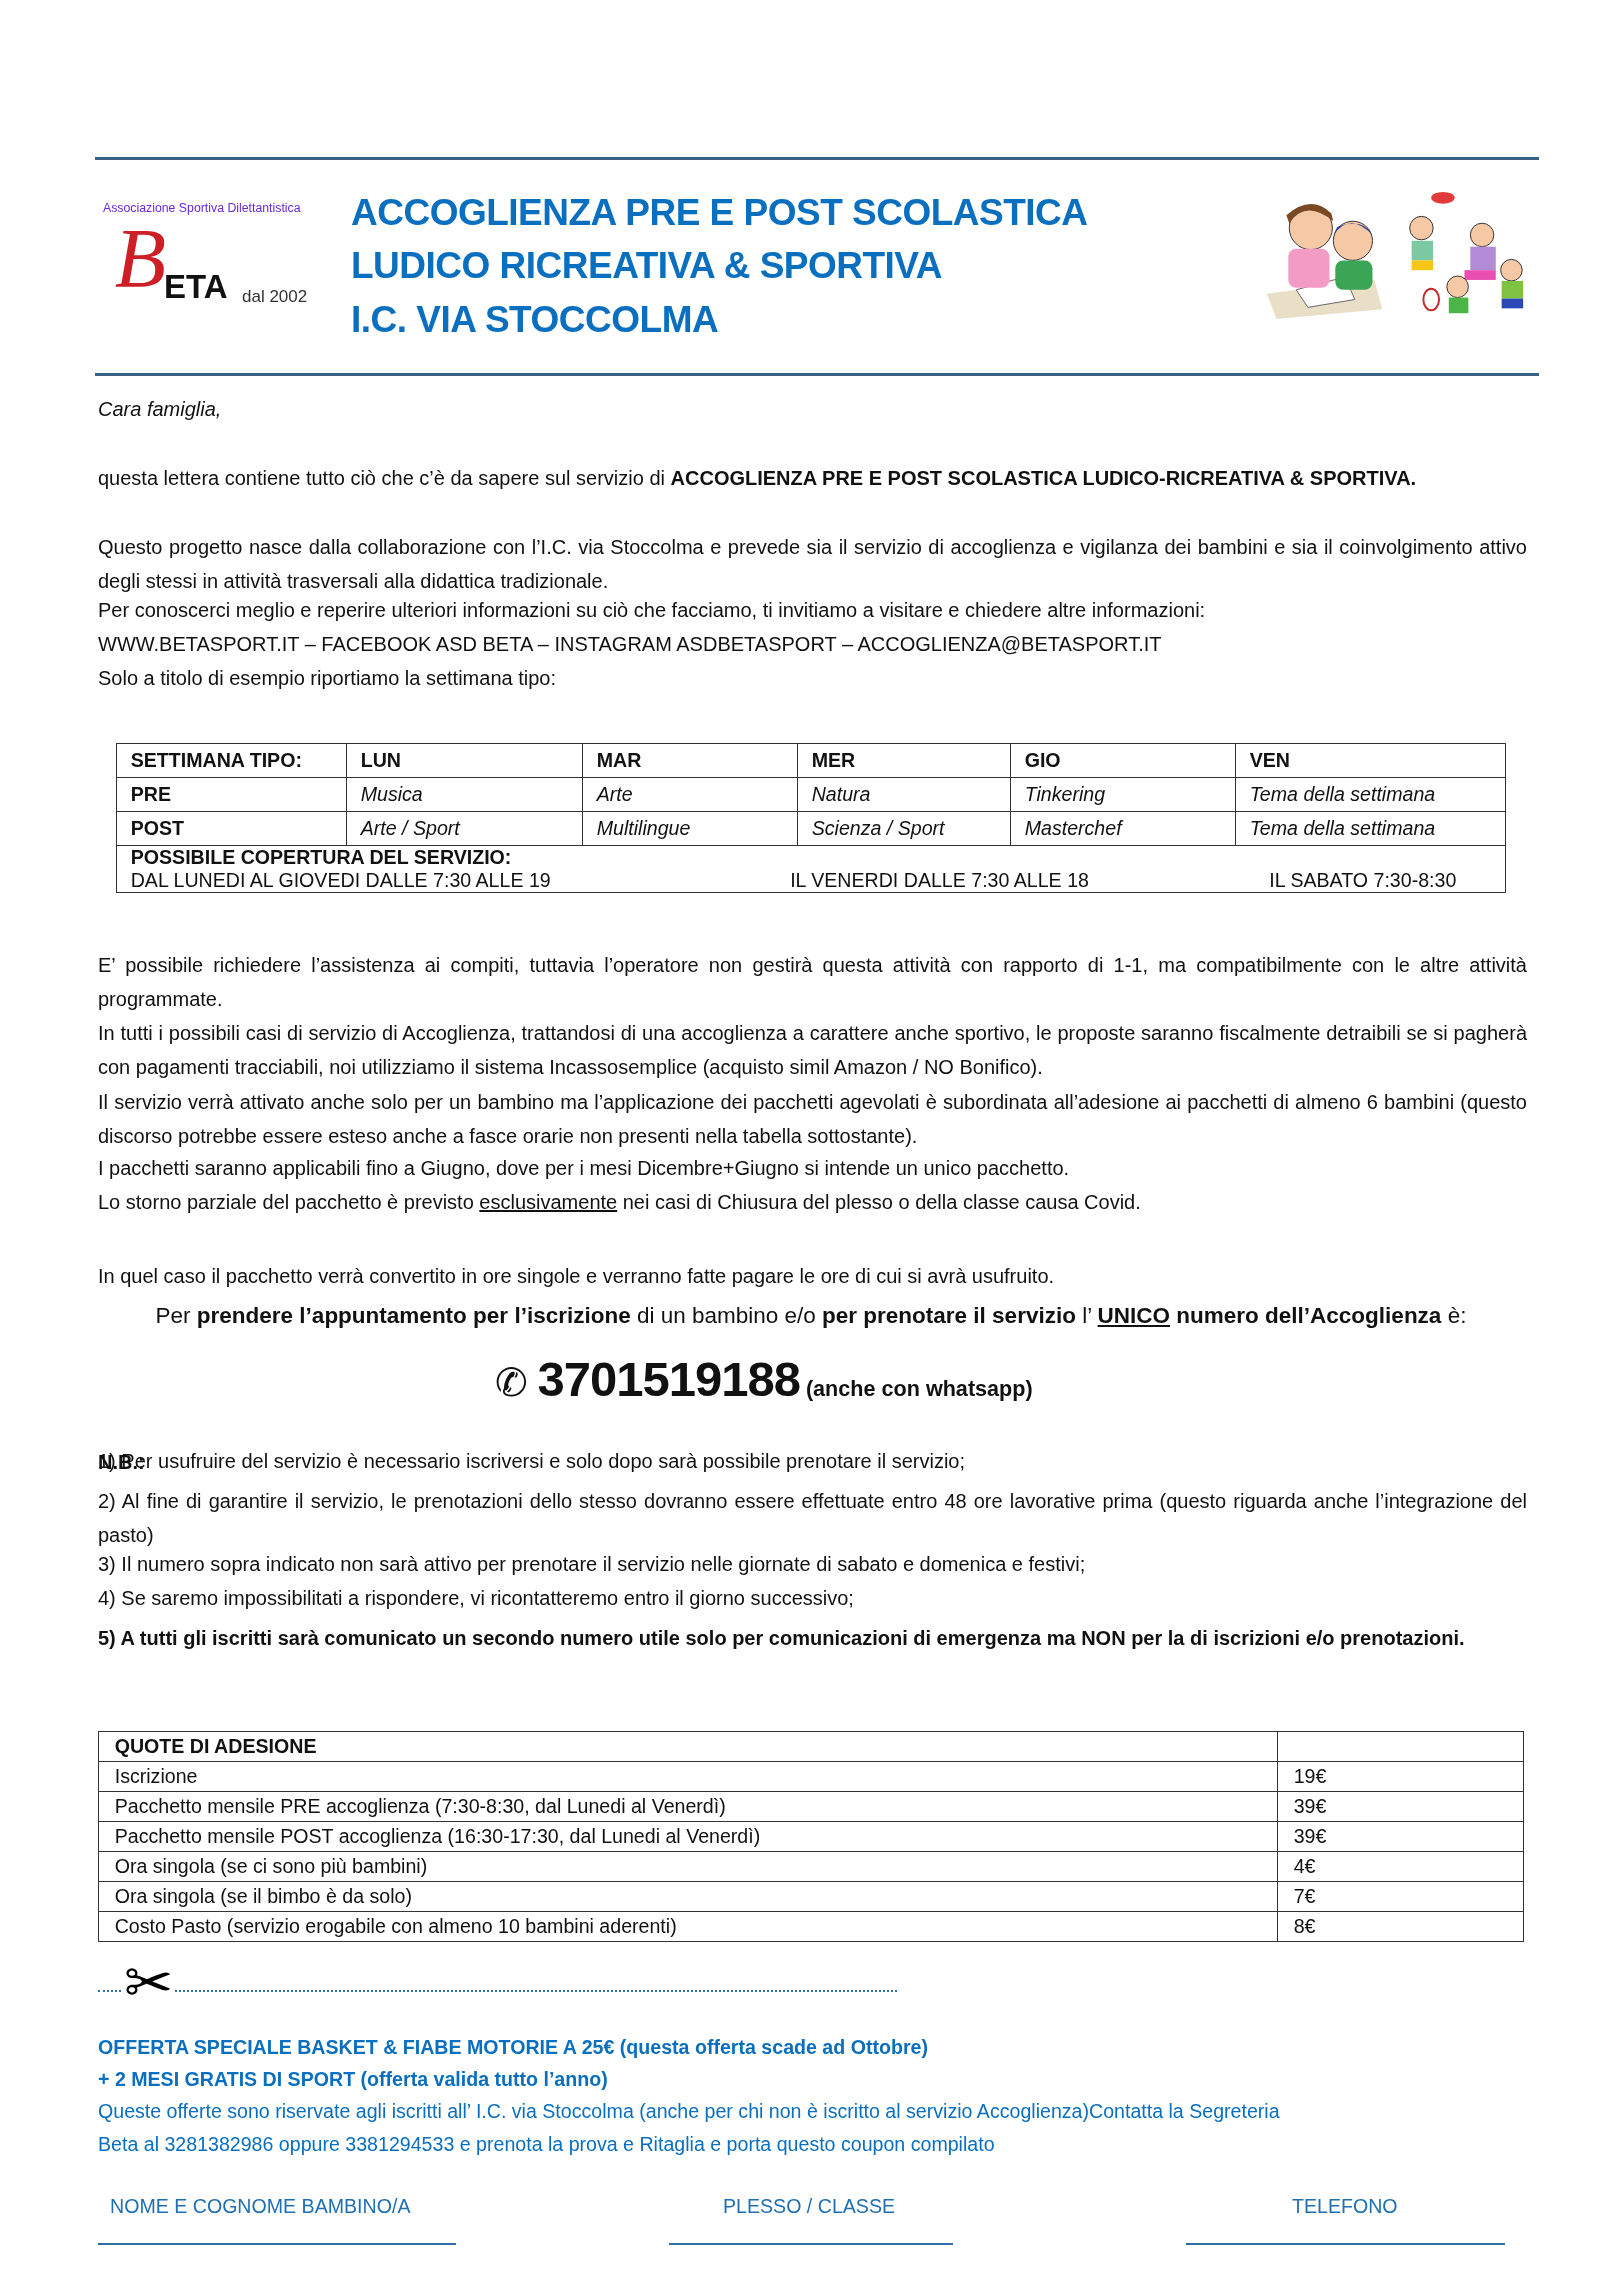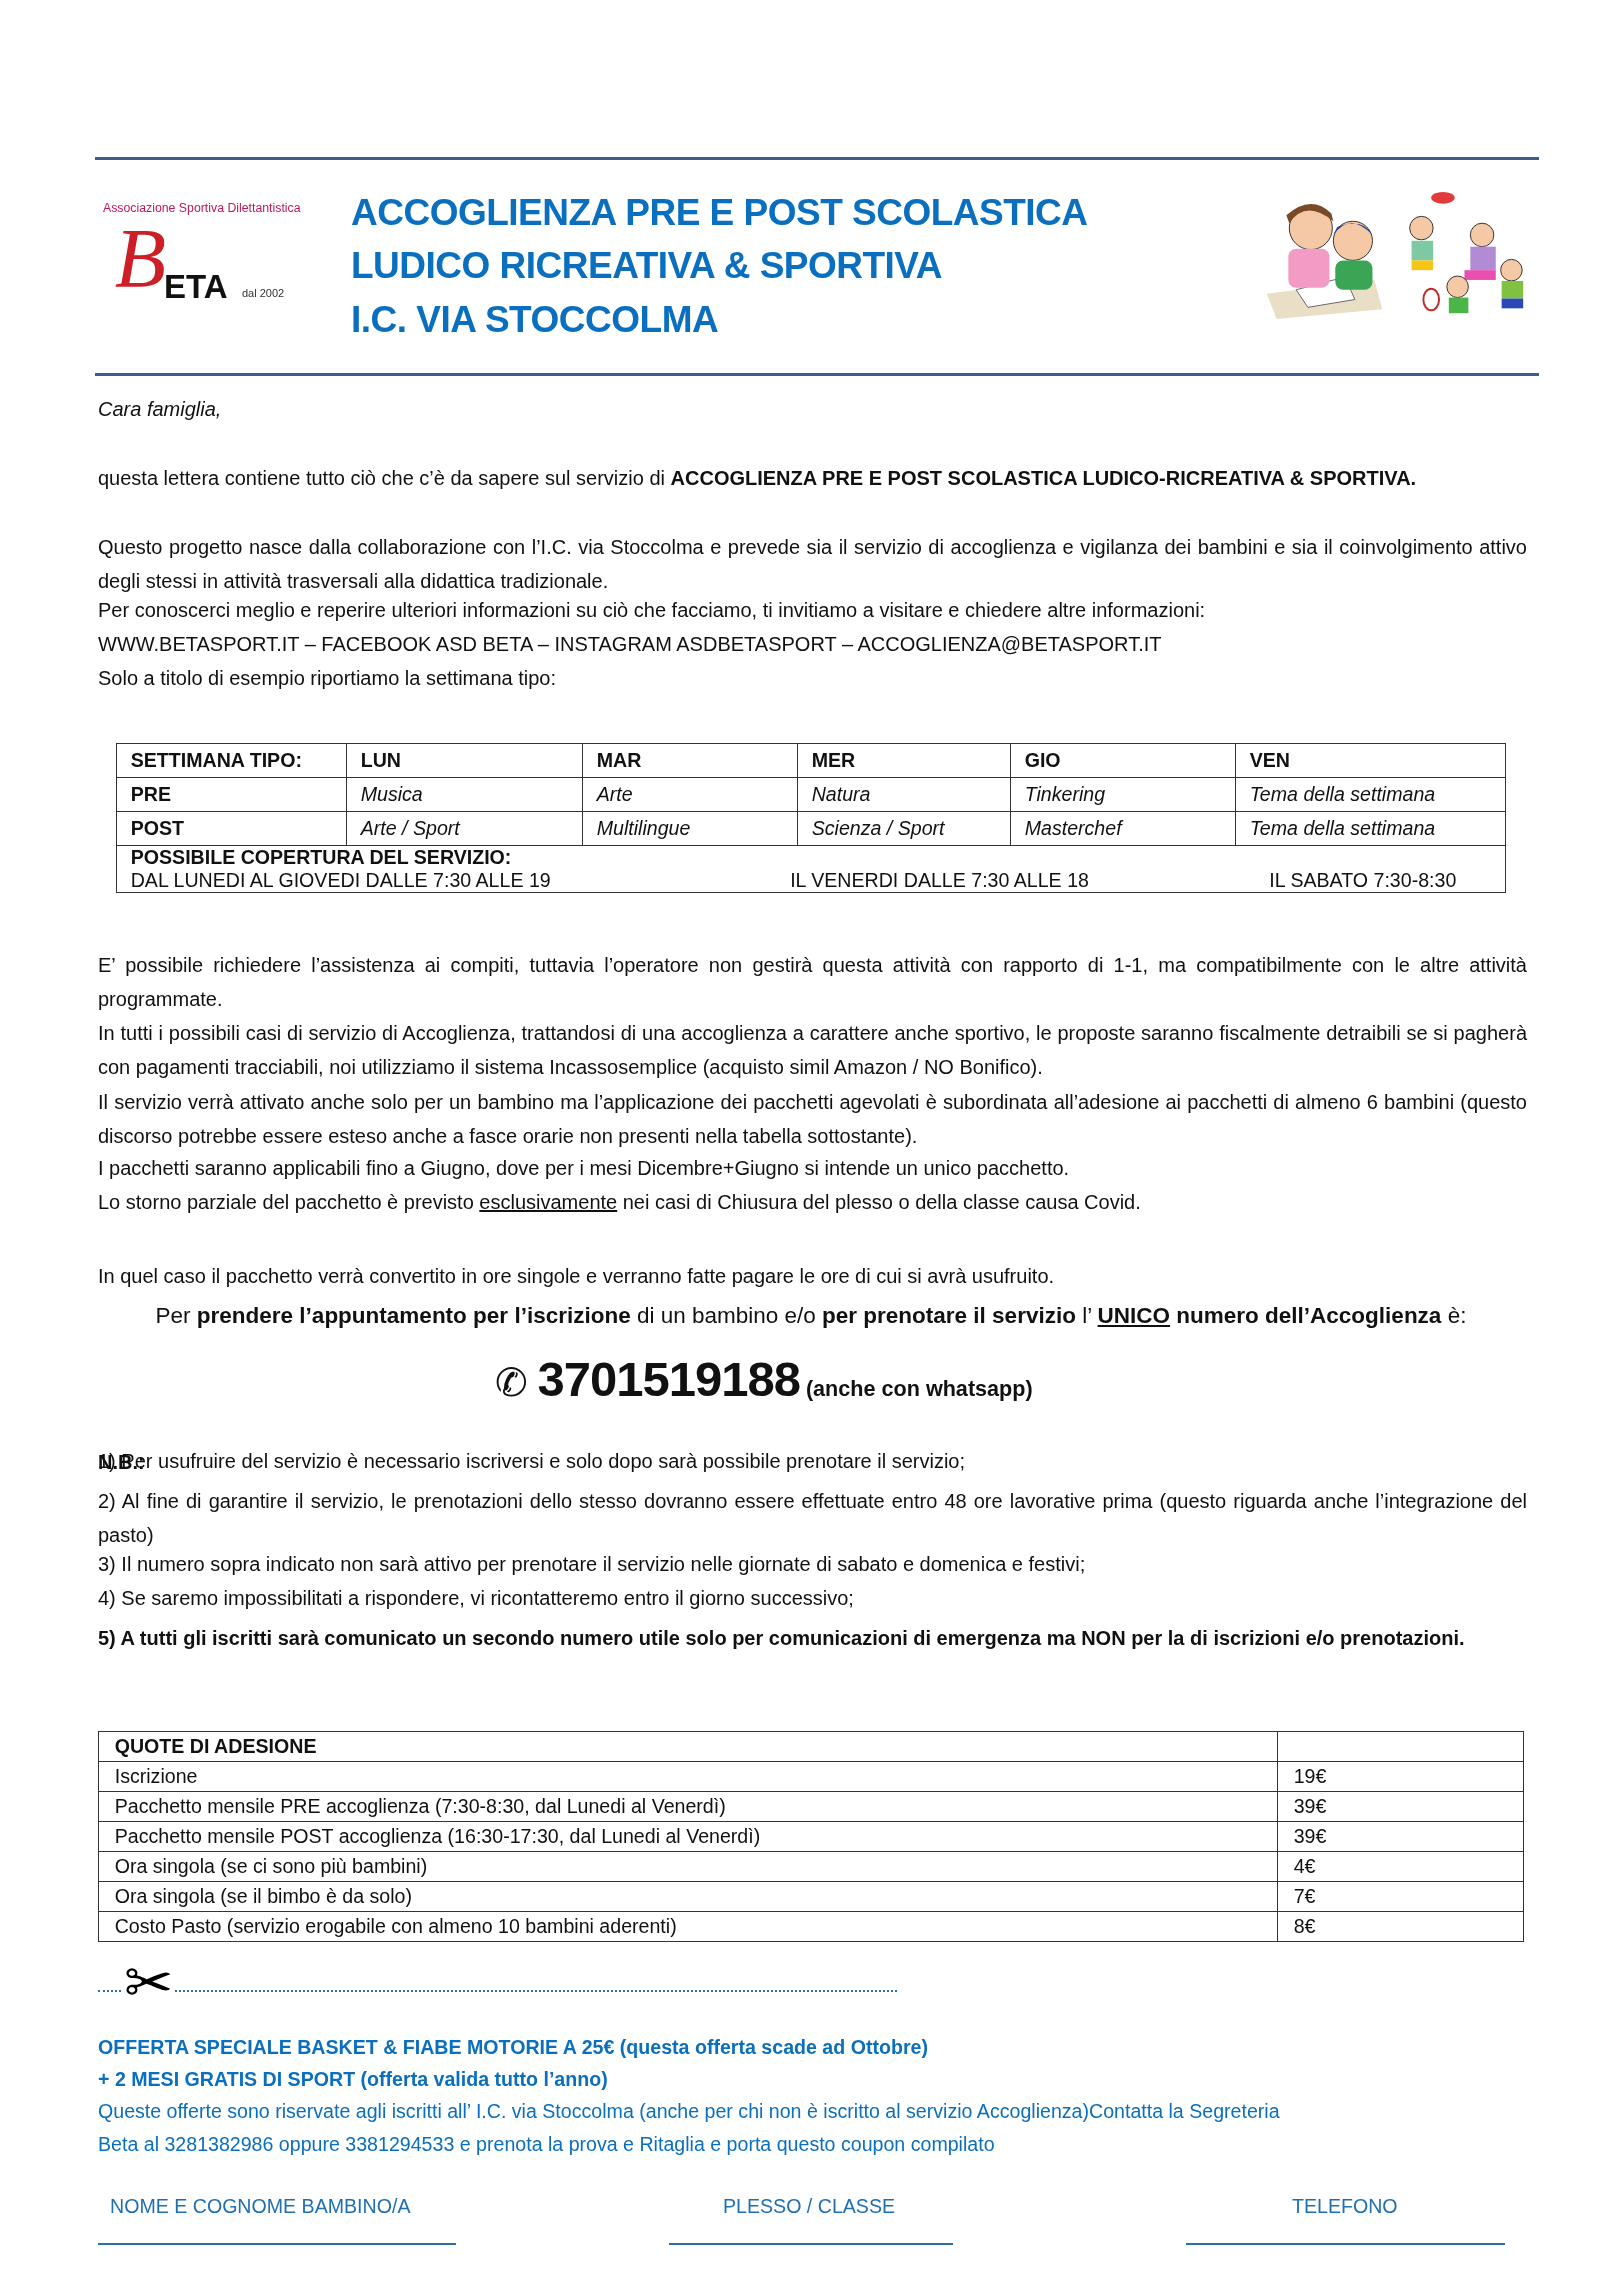--- a/index.html
+++ b/index.html
@@ -28,24 +28,24 @@
   b { font-weight:bold; }
   u { text-decoration:underline; }
 </style>
 </head>
 <body>
 
 <div class="rule" style="top:157px;"></div>
 <div class="rule" style="top:373px;"></div>
 
 <div class="abs" style="left:103px;top:201px;width:230px;height:113px;">
-  <div style="font-size:12.3px;color:#be185d;white-space:nowrap;">Associazione Sportiva Dilettantistica</div>
+  <div style="font-size:12.3px;color:#6d28d9;white-space:nowrap;">Associazione Sportiva Dilettantistica</div>
   <div class="abs" style="left:11.8px;top:15.7px;font-family:'Liberation Serif',serif;font-style:italic;font-size:84px;line-height:84px;color:#cc1f26;">B</div>
   <div class="abs" style="left:61px;top:67px;font-size:33px;font-weight:bold;color:#111;">ETA</div>
-  <div class="abs" style="left:139px;top:86px;font-size:11px;color:#333;white-space:nowrap;">dal 2002</div>
+  <div class="abs" style="left:139px;top:86px;font-size:17px;color:#333;white-space:nowrap;">dal 2002</div>
 </div>
 
 <div class="title" style="top:192px;">ACCOGLIENZA PRE E POST SCOLASTICA</div>
 <div class="title" style="top:245px;">LUDICO RICREATIVA &amp; SPORTIVA</div>
 <div class="title" style="top:299px;">I.C. VIA STOCCOLMA</div>
 
 <div class="abs" style="left:1257px;top:184px;width:274px;height:142px;">
   <svg width="274" height="142" viewBox="0 0 280 145">
     <g>
       <polygon points="10,112 120,98 128,128 20,138" fill="#e9dfc7"></polygon>

